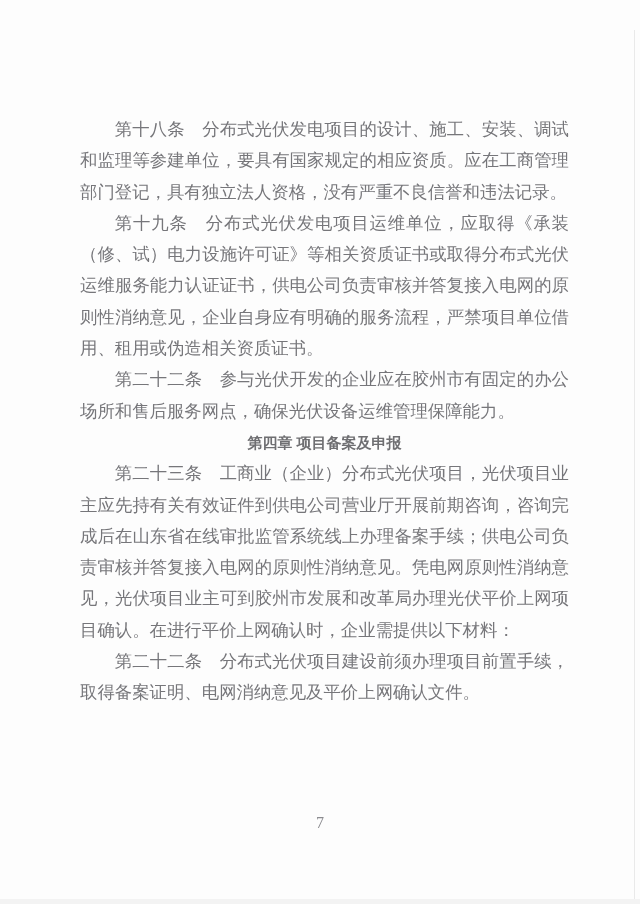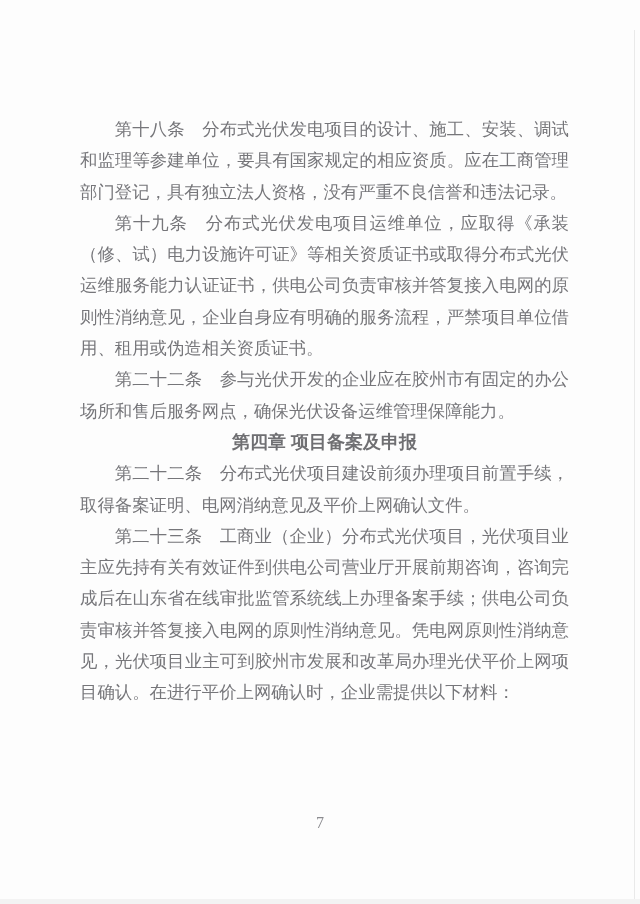--- a/index.html
+++ b/index.html
@@ -50,21 +50,21 @@
     padding: 0;
     text-indent: 2em;
   }
   .chapter-heading {
     margin: 0;
     padding: 0;
     text-indent: 0;
     text-align: center;
     font-family: "Liberation Sans", "DejaVu Sans", sans-serif;
     font-weight: bold;
-    font-size: 18px;
+    font-size: 15px;
     line-height: 31.3px;
     color: #6f6f72;
   }
   .page-number {
     position: absolute;
     top: 813px;
     left: 0;
     width: 100%;
     text-align: center;
     font-size: 16px;
@@ -75,22 +75,22 @@
 </head>
 <body>
 
 <div class="page">
 
   <div class="text-block">
     <p>第十八条　分布式光伏发电项目的设计、施工、安装、调试和监理等参建单位，要具有国家规定的相应资质。应在工商管理部门登记，具有独立法人资格，没有严重不良信誉和违法记录。</p>
     <p>第十九条　分布式光伏发电项目运维单位，应取得《承装（修、试）电力设施许可证》等相关资质证书或取得分布式光伏运维服务能力认证证书，供电公司负责审核并答复接入电网的原则性消纳意见，企业自身应有明确的服务流程，严禁项目单位借用、租用或伪造相关资质证书。</p>
     <p>第二十二条　参与光伏开发的企业应在胶州市有固定的办公场所和售后服务网点，确保光伏设备运维管理保障能力。</p>
     <h2 class="chapter-heading">第四章 项目备案及申报</h2>
+    <p>第二十三条　工商业（企业）分布式光伏项目，光伏项目业主应先持有关有效证件到供电公司营业厅开展前期咨询，咨询完成后在山东省在线审批监管系统线上办理备案手续；供电公司负责审核并答复接入电网的原则性消纳意见。凭电网原则性消纳意见，光伏项目业主可到胶州市发展和改革局办理光伏平价上网项目确认。在进行平价上网确认时，企业需提供以下材料：</p>
     <p>第二十二条　分布式光伏项目建设前须办理项目前置手续，取得备案证明、电网消纳意见及平价上网确认文件。</p>
-    <p>第二十三条　工商业（企业）分布式光伏项目，光伏项目业主应先持有关有效证件到供电公司营业厅开展前期咨询，咨询完成后在山东省在线审批监管系统线上办理备案手续；供电公司负责审核并答复接入电网的原则性消纳意见。凭电网原则性消纳意见，光伏项目业主可到胶州市发展和改革局办理光伏平价上网项目确认。在进行平价上网确认时，企业需提供以下材料：</p>
   </div>
 
   <div class="page-number">7</div>
 
   <div class="scan-edge-right"></div>
   <div class="scan-edge-bottom"></div>
 
 </div>
 
 </body></html>

